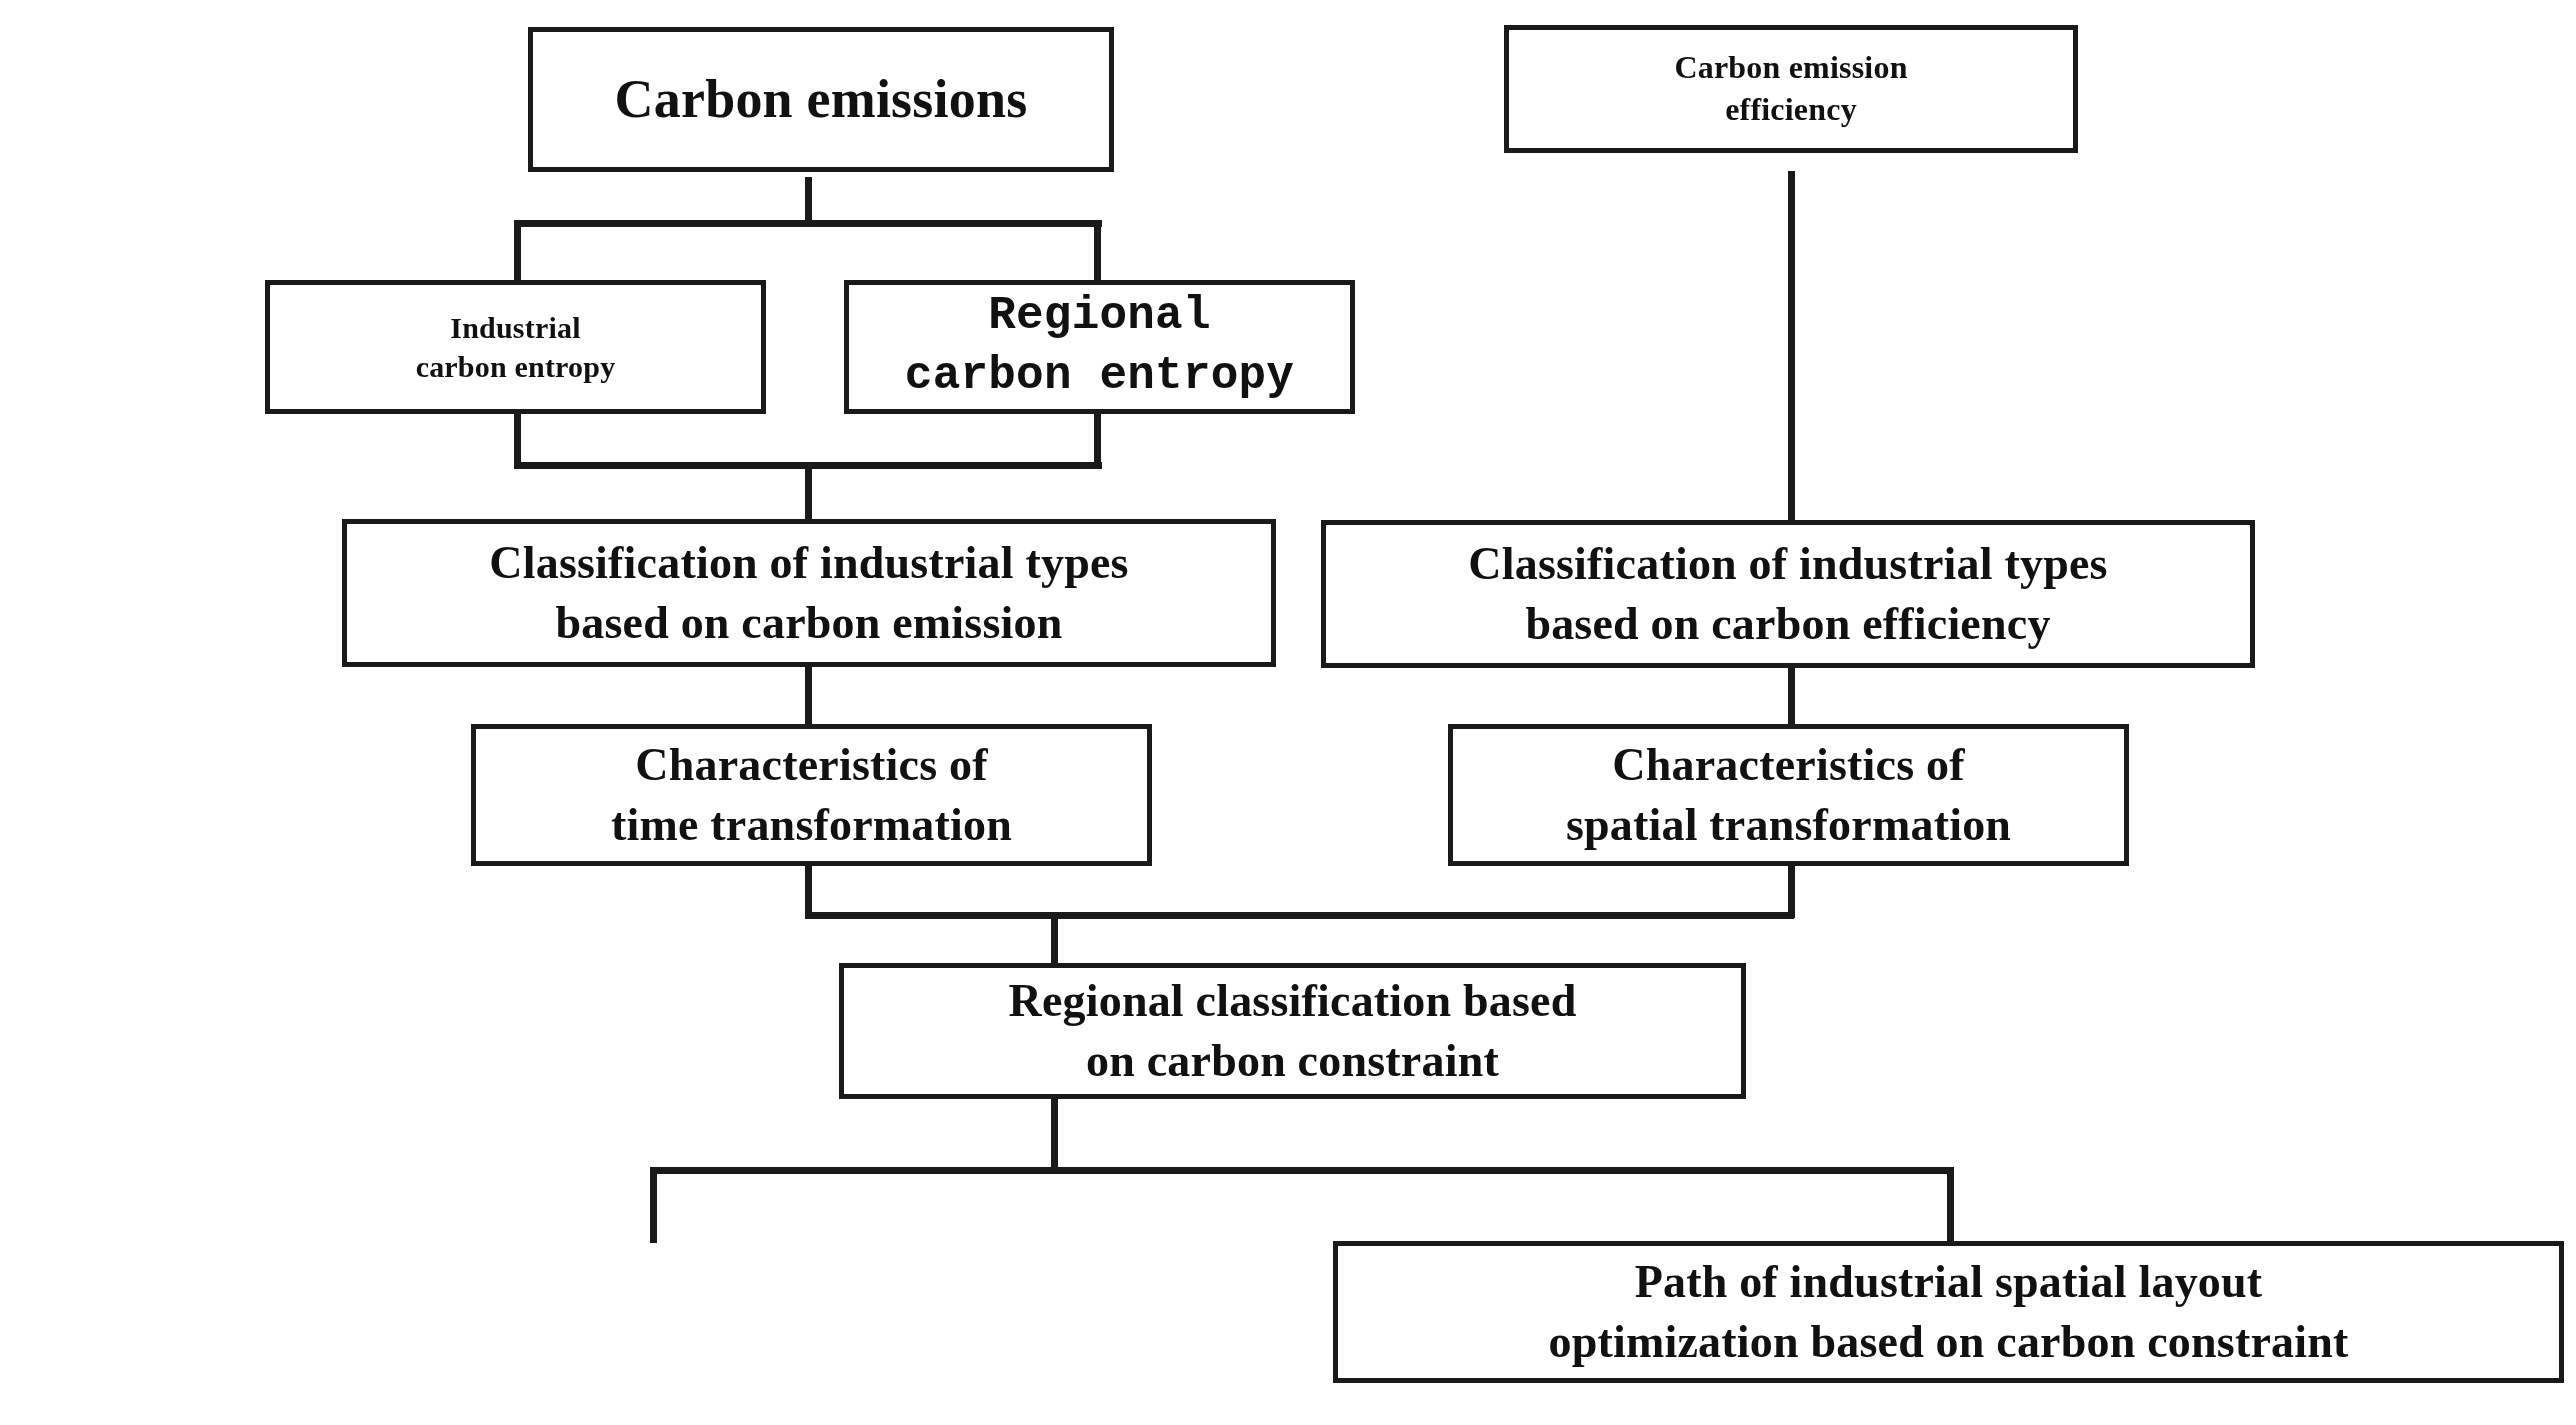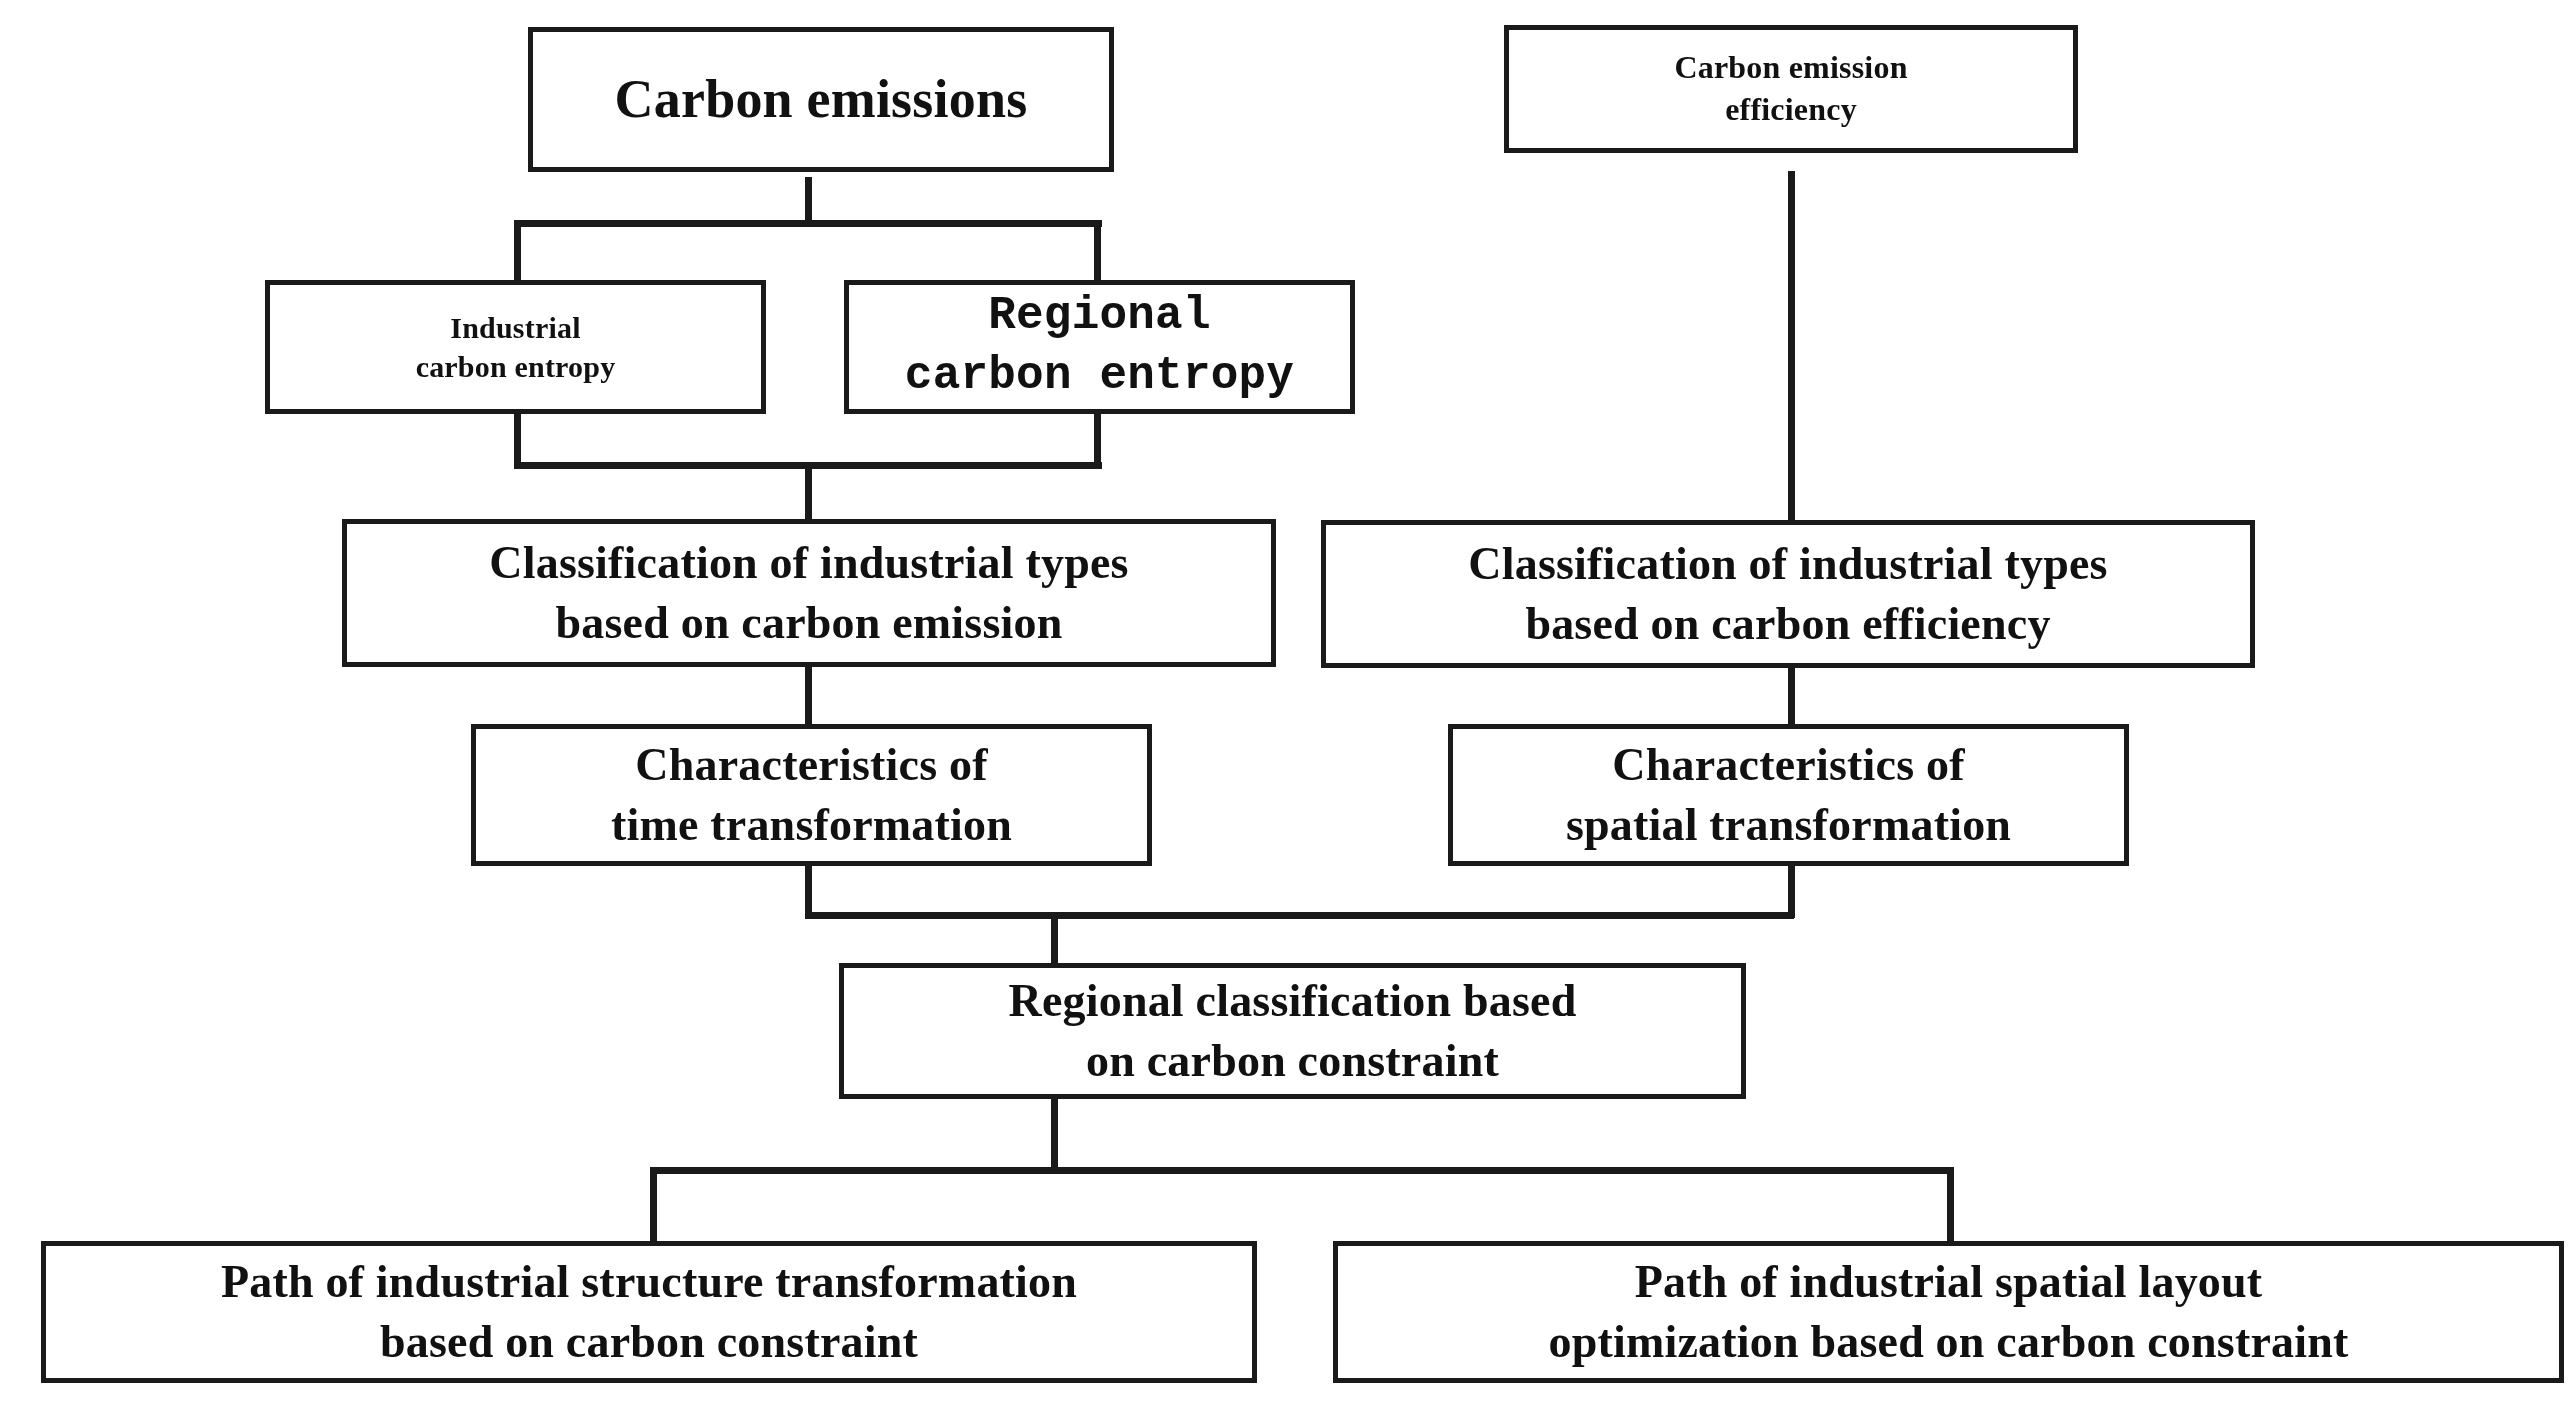--- a/index.html
+++ b/index.html
@@ -107,24 +107,20 @@
   <div class="node" style="left:1448px; top:724px; width:681px; height:142px; font-size:46px;">
     <span class="label">Characteristics of
 spatial transformation</span>
   </div>
 
   <div class="node" style="left:839px; top:963px; width:907px; height:136px; font-size:46px;">
     <span class="label">Regional classification based
 on carbon constraint</span>
   </div>
 
-  <div class="node" style="left:41px; top:1241px; width:1216px; height:142px; font-size:46px;">
-    <span class="label">Path of industrial structure transformation
-based on carbon constraint</span>
-  </div>
 
   <div class="node" style="left:1333px; top:1241px; width:1231px; height:142px; font-size:46px;align-items:center;">
     <span class="label">Path of industrial spatial layout
 optimization based on carbon constraint</span>
   </div>
 
 </div>
 
 
 </body></html>

